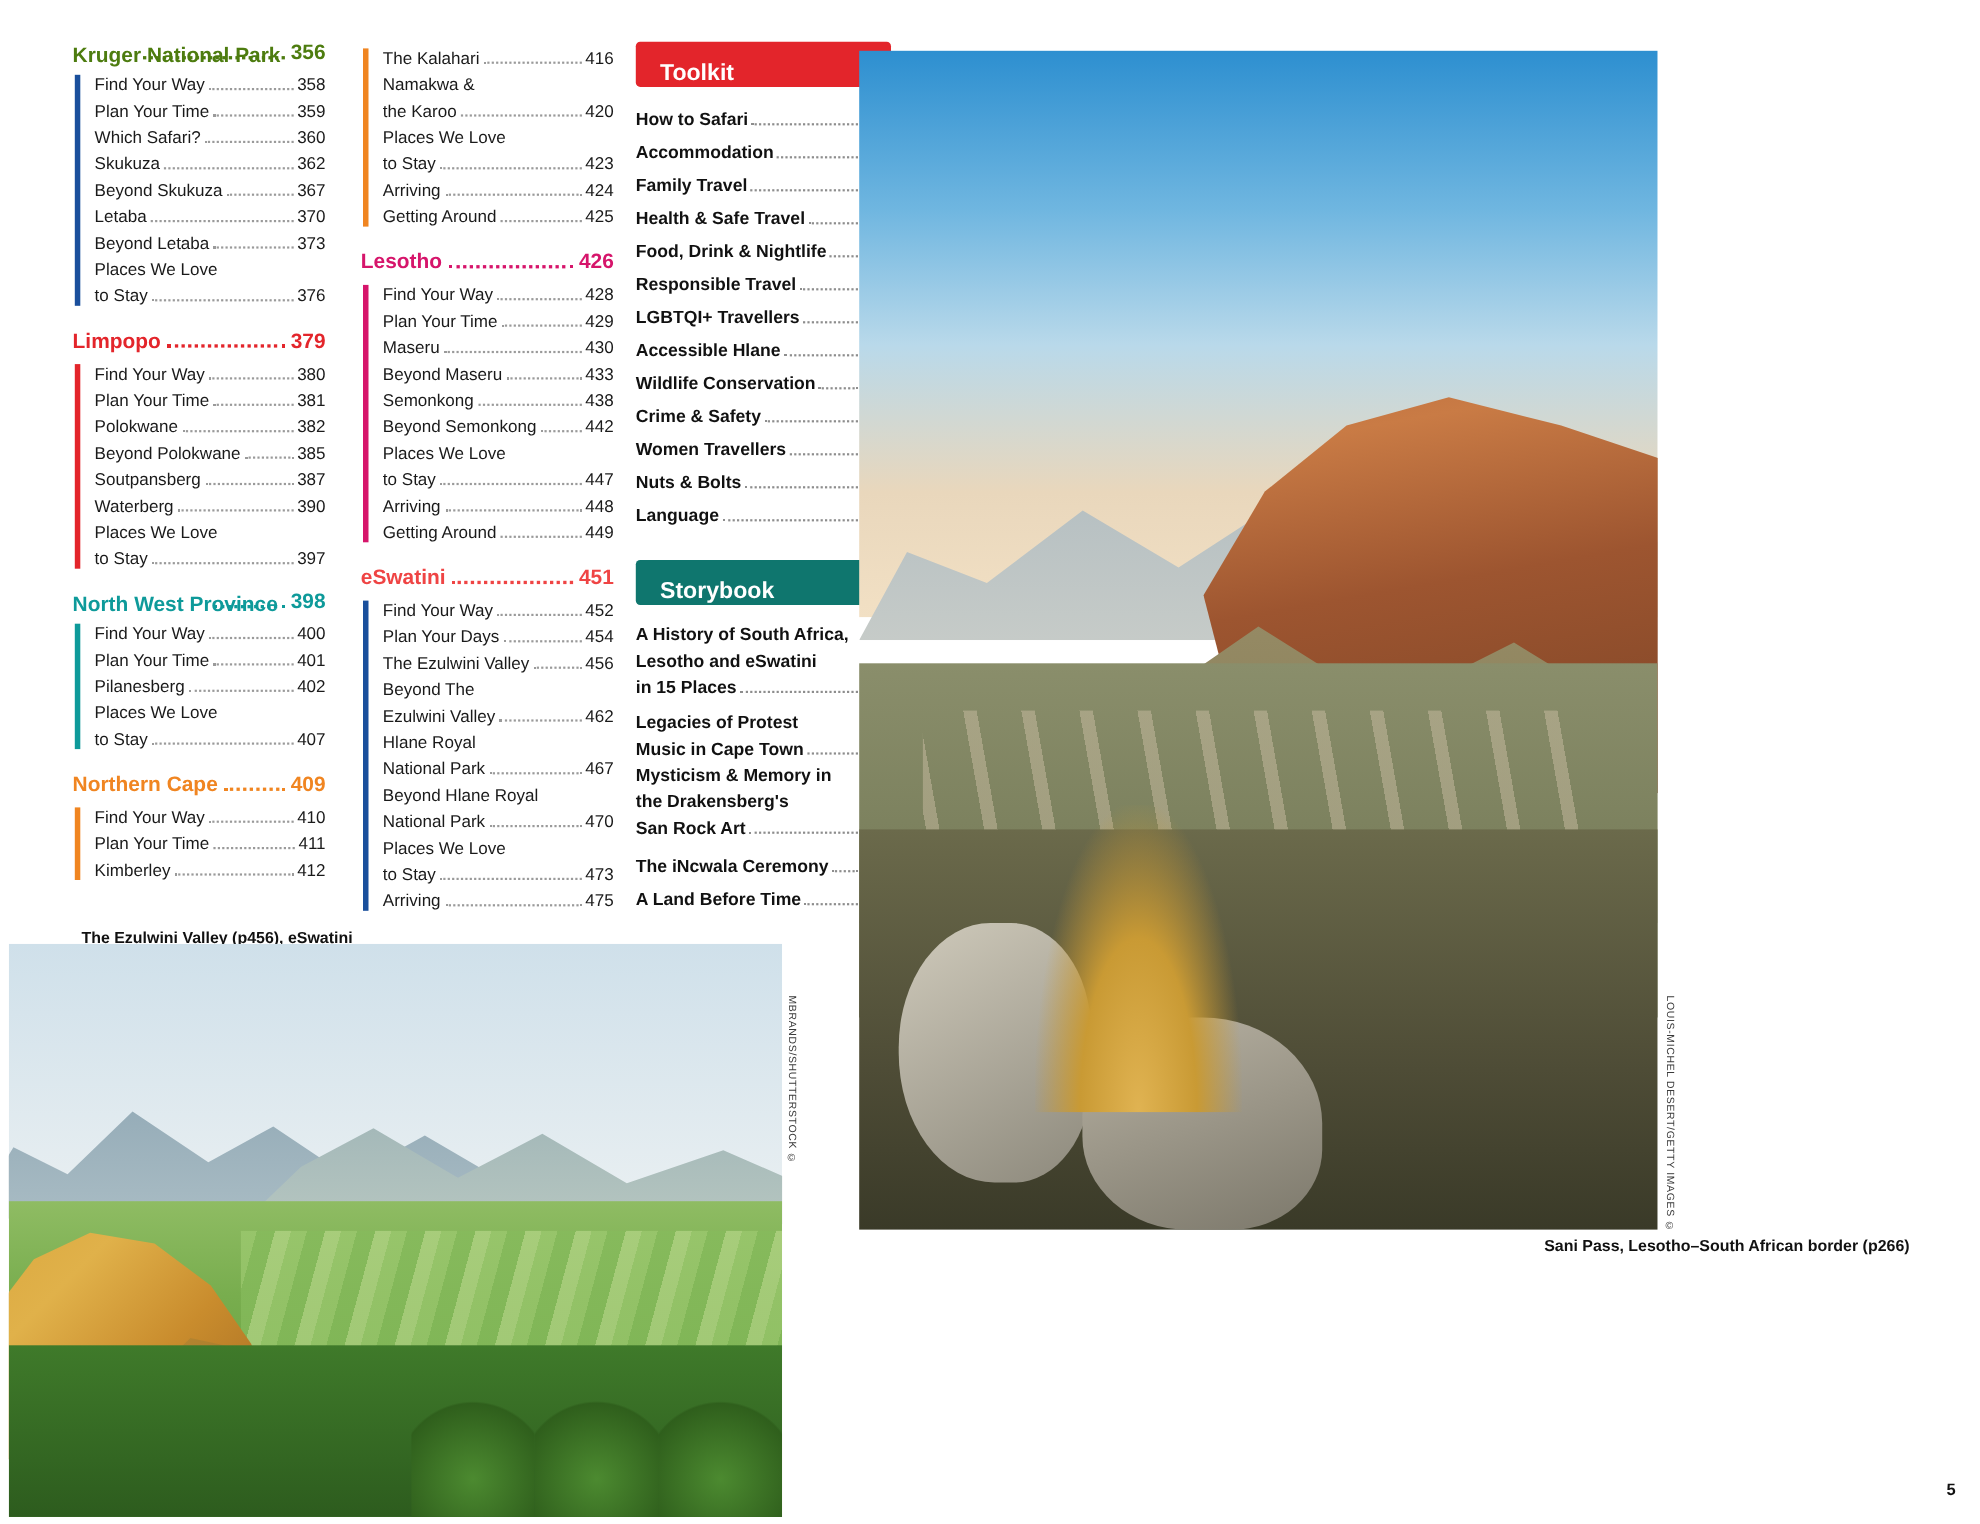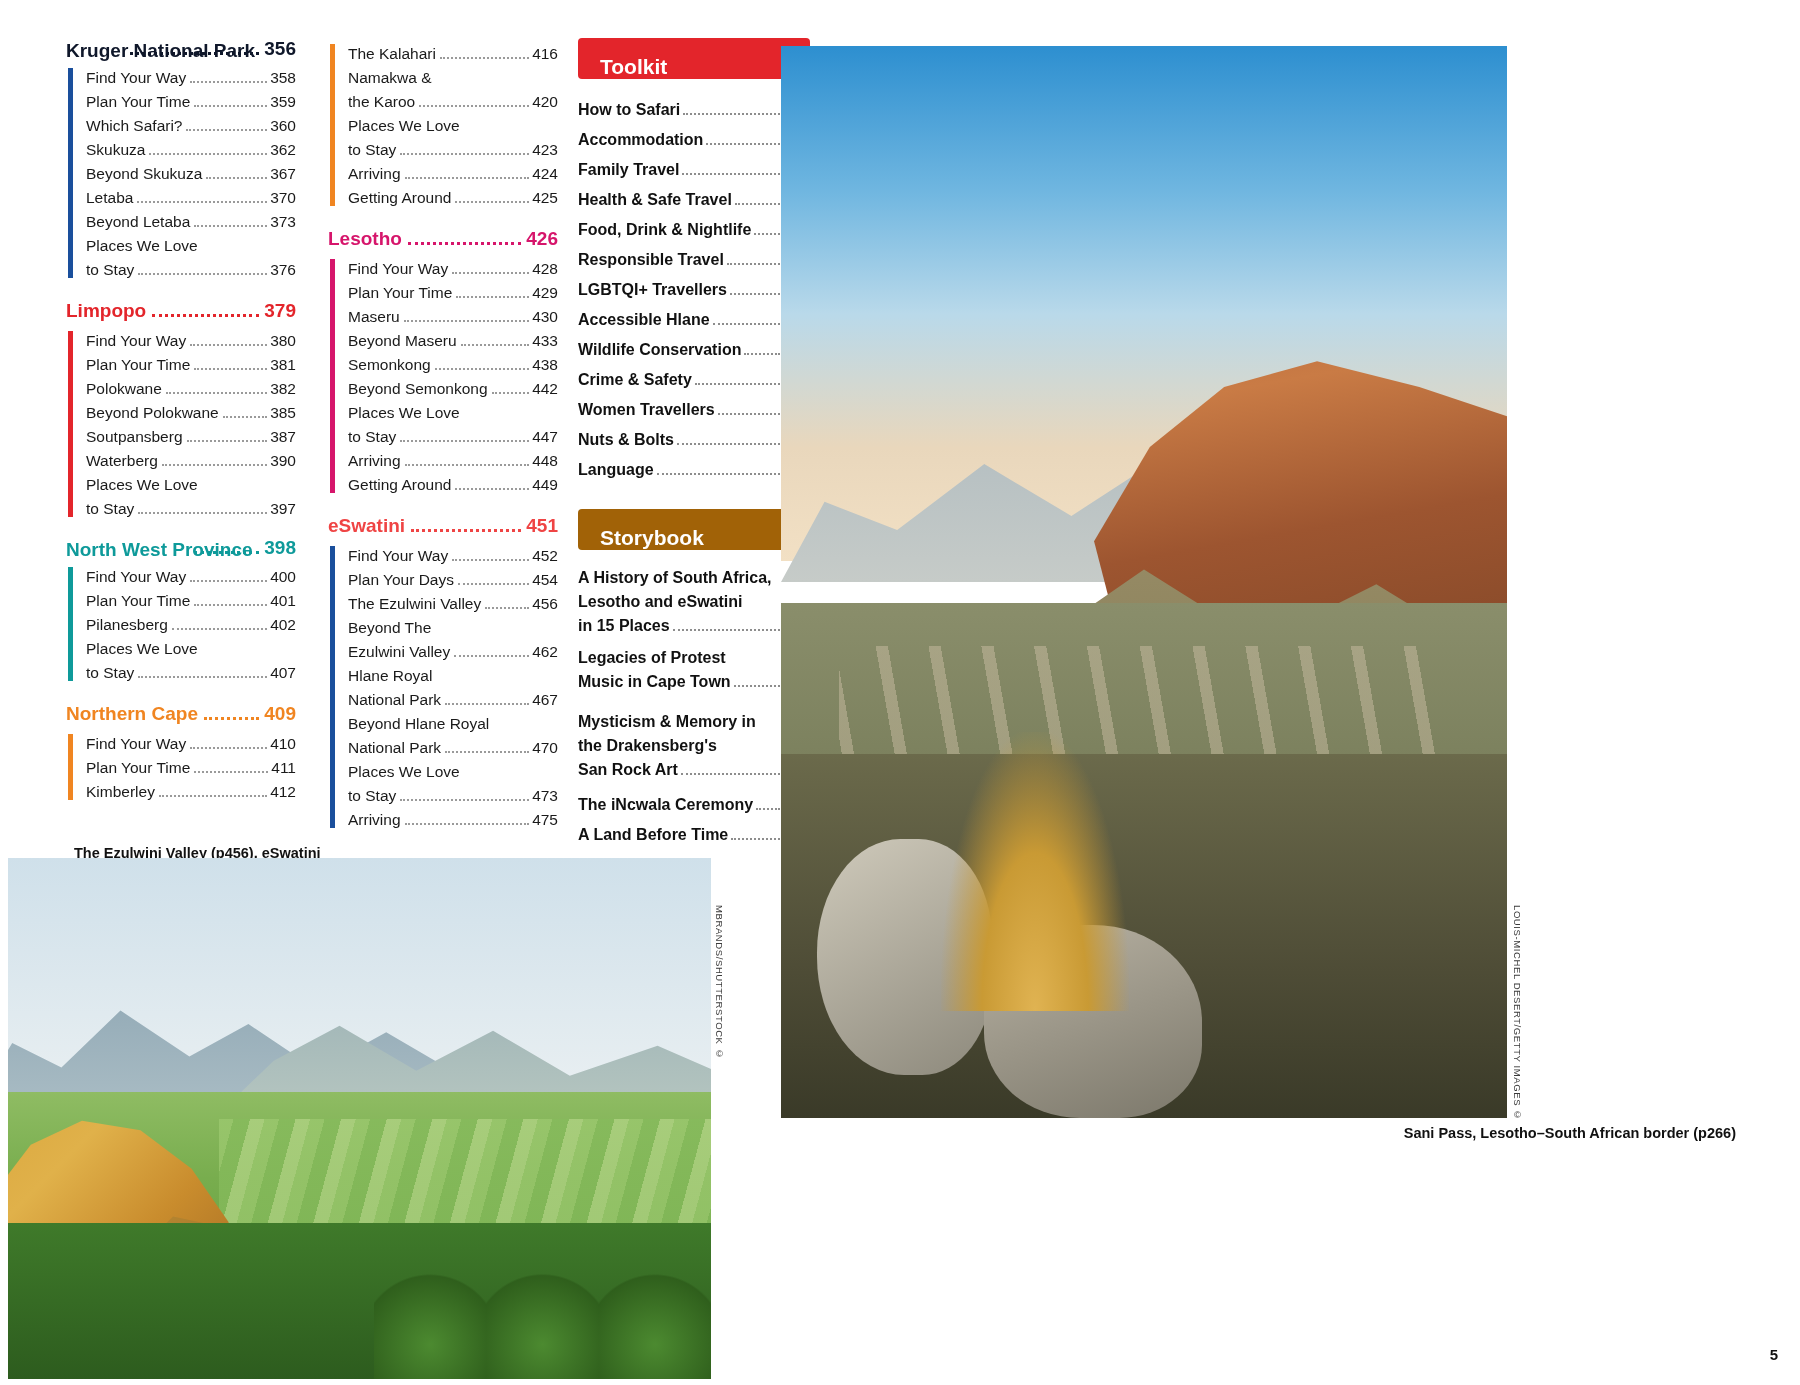--- a/index.html
+++ b/index.html
@@ -56,38 +56,38 @@
     flex:1 1 auto;
     border-bottom: 2px dotted #9a9a9a;
     margin: 0 3px 5px 4px;
     min-width: 4px;
     height:0;
   }
   .sub-item .pg { white-space:nowrap; }
   .sub-item.nodots .dots { border-bottom:none; }
 
   
-  .c-kruger { color:#0f172a; }
+  .c-kruger { color:#4d7c0f; }
   .c-limpopo { color:#e3252b; }
   .c-nw { color:#0e9a9a; }
   .c-ncape { color:#f08521; }
   .c-lesotho { color:#d6156b; }
   .c-eswatini { color:#ef4444; }
 
   
   .badge {
     color:#fff;
     font-weight:bold;
     font-size:21px;
     padding:17px 0 0 22px;
     border-radius:4px;
     margin-bottom: 16px;
   }
   .badge-toolkit { background:#e3252b; }
-  .badge-storybook { background:#a16207; }
+  .badge-storybook { background:#0f766e; }
 
   .box-item {
     display:flex;
     align-items:baseline;
     font-weight:bold;
     font-size:16px;
     line-height: 30px;
     color:#111;
   }
   .box-item .label { white-space:nowrap; }
@@ -629,21 +629,21 @@
           </div>
       </div>
       <div class="box-item multi" style="margin-top:8px;">
         <div>Legacies of Protest</div>
         <div class="lastline">
             <span class="label">Music in Cape Town</span>
             <span class="dots"></span>
             <span class="pg">502</span>
           </div>
       </div>
-      <div class="box-item multi" style="margin-top:16px;">
+      <div class="box-item multi" style="margin-top:0;">
         <div>Mysticism &amp; Memory in</div>
         <div>the Drakensberg's</div>
         <div class="lastline">
             <span class="label">San Rock Art</span>
             <span class="dots"></span>
             <span class="pg">504</span>
           </div>
       </div>
       <div class="box-item" style="margin-top:8px;">
           <span class="label">The iNcwala Ceremony</span>

